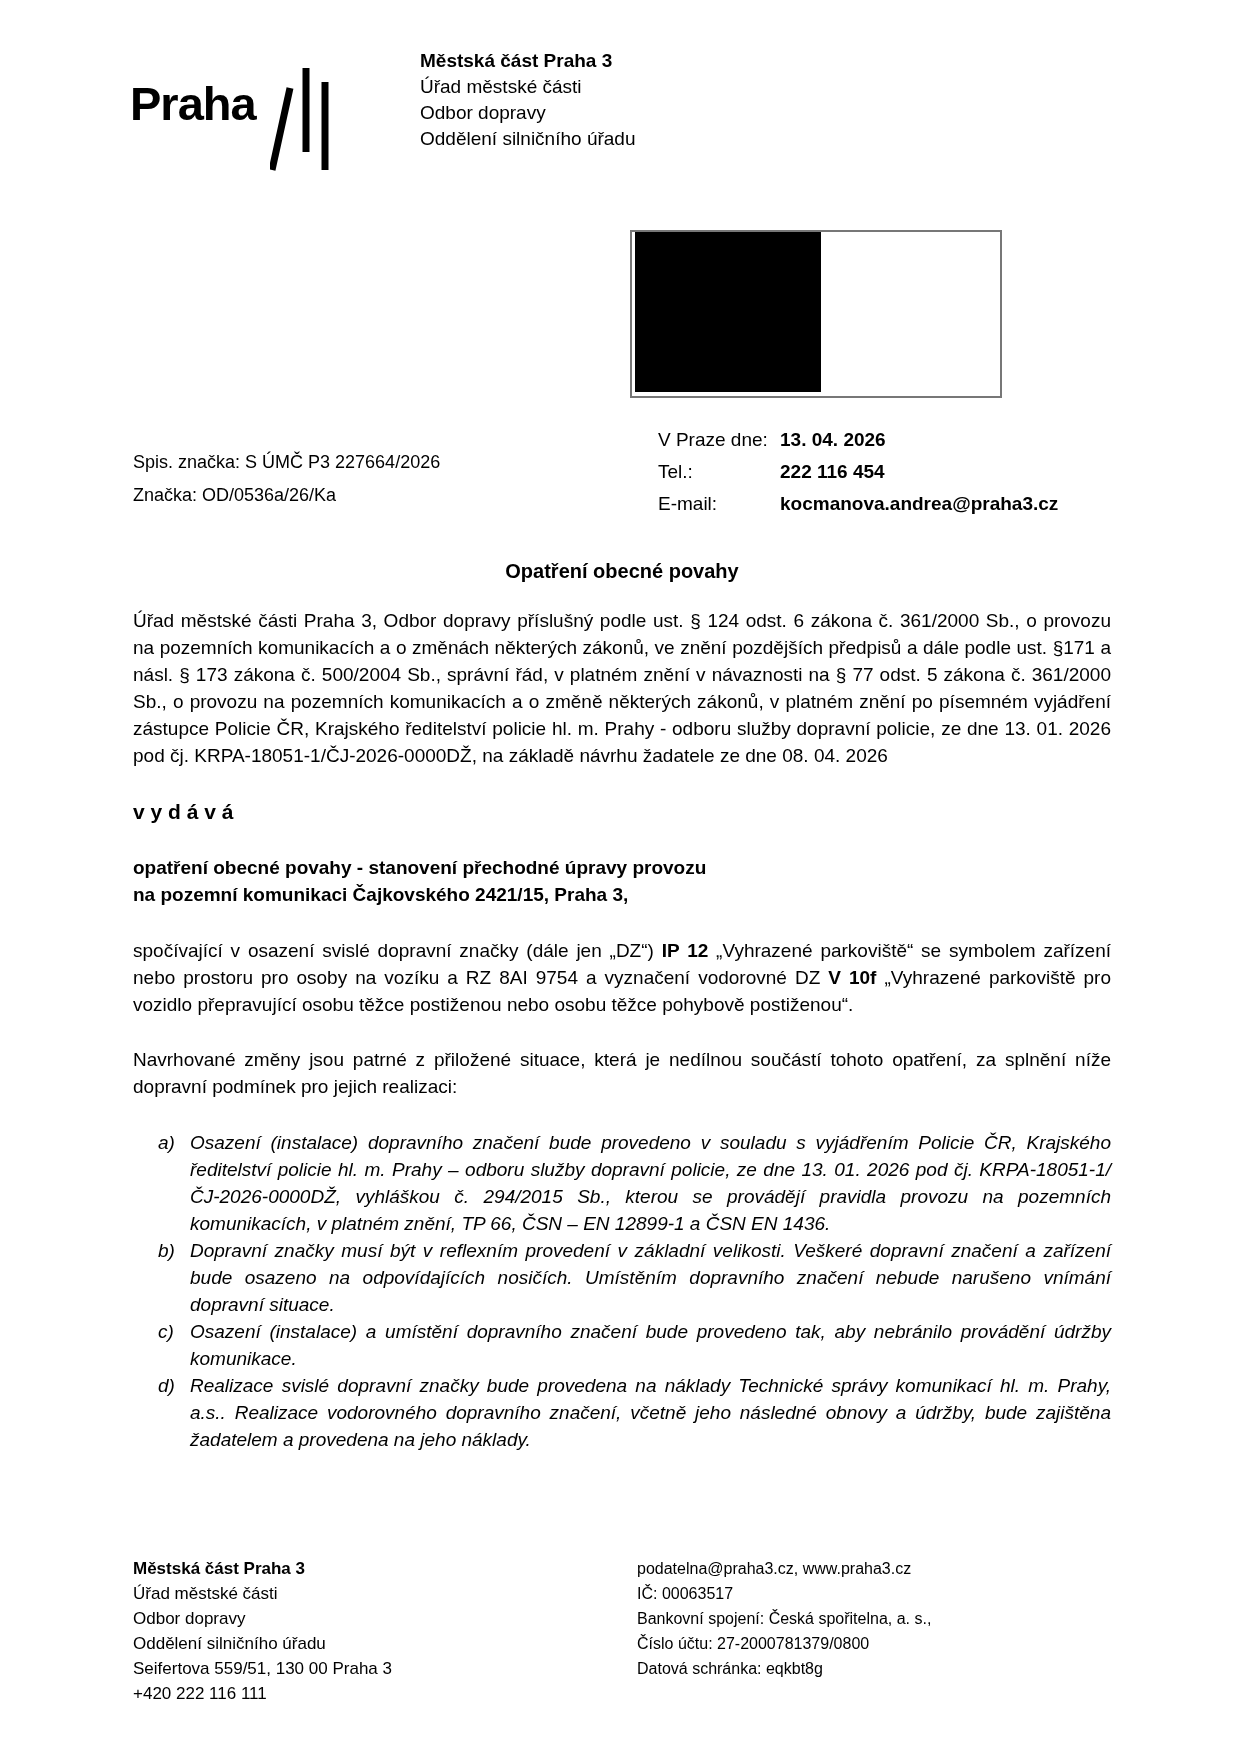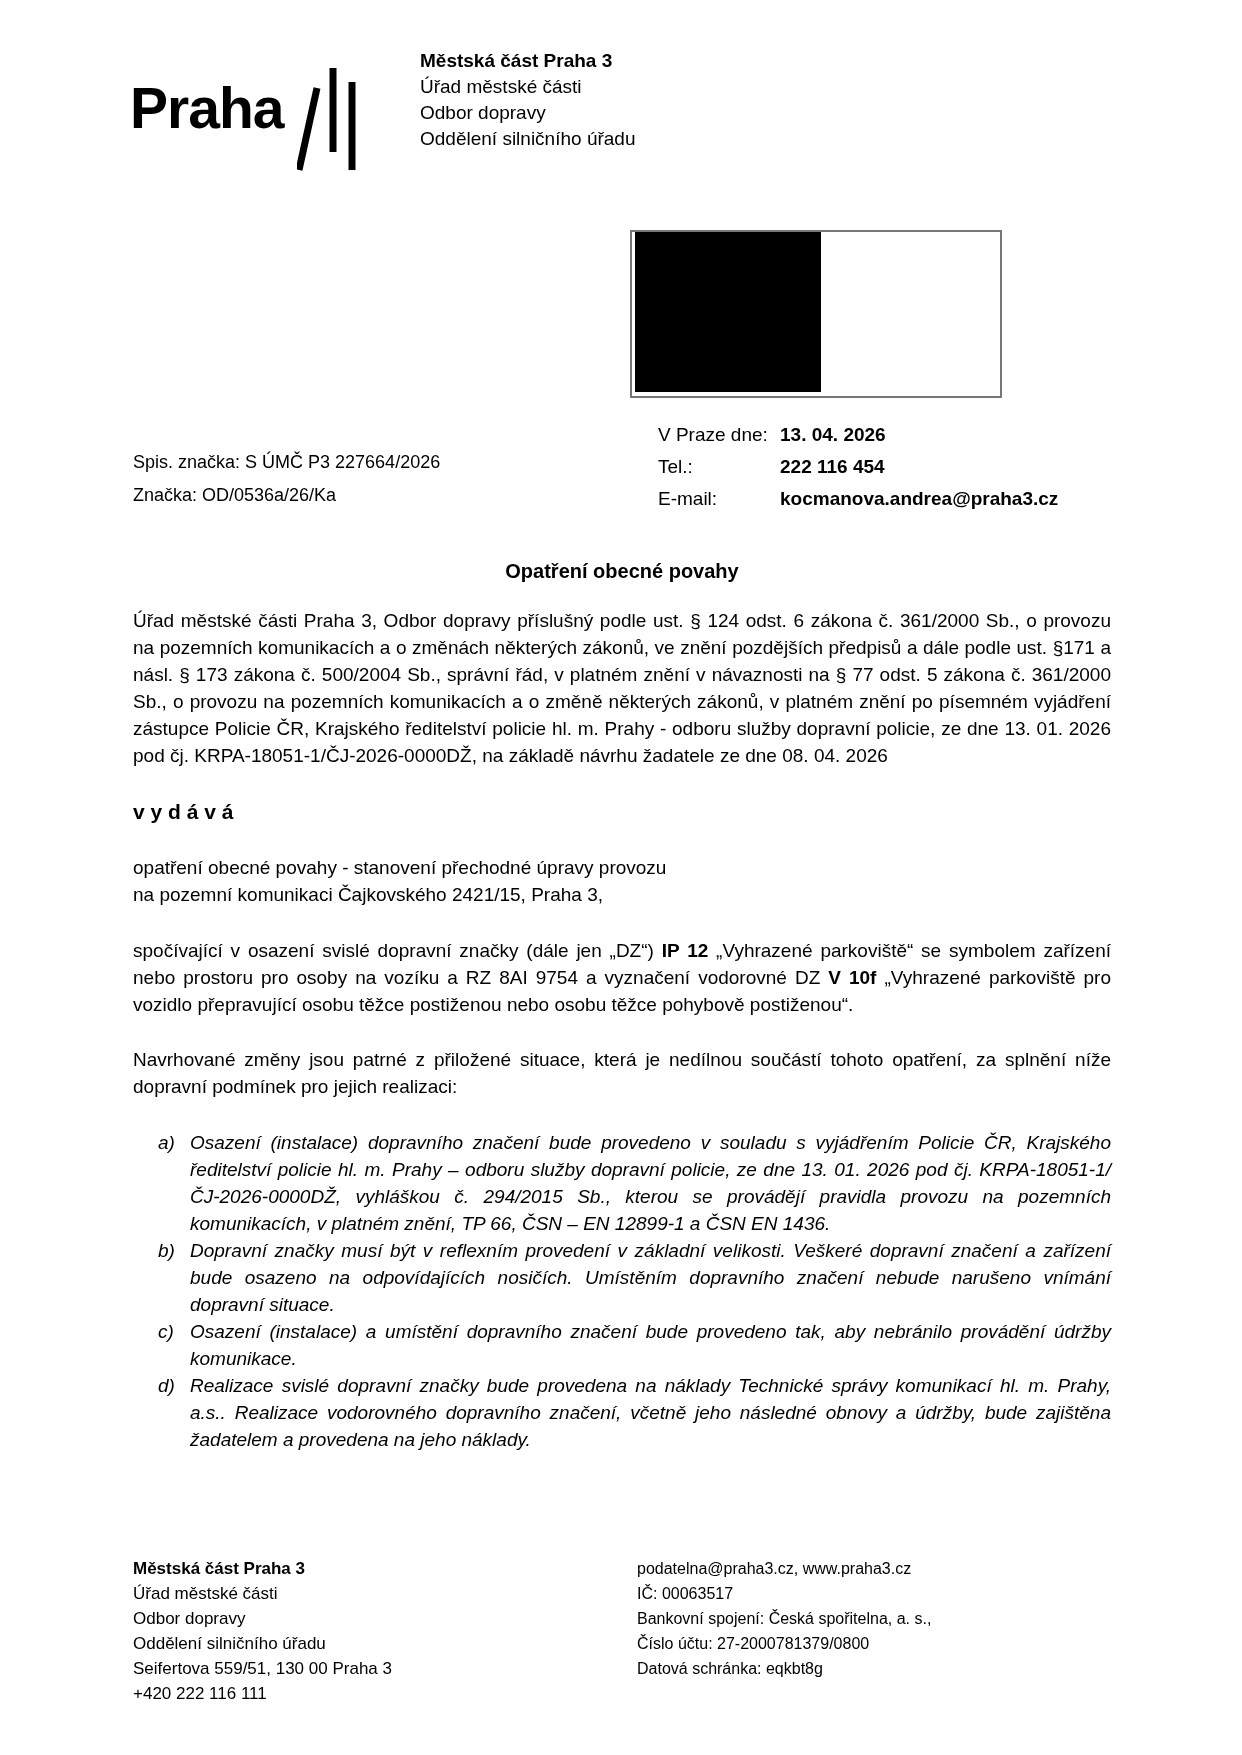--- a/index.html
+++ b/index.html
@@ -6,44 +6,44 @@
   .page{
     position:relative;
     width:1242px;height:1755px;
     background:#ffffff;
     font-family:"Liberation Sans", sans-serif;
     color:#000;
     overflow:hidden;
   }
   
   .logo-wrap{position:absolute;left:130px;top:68px;display:flex;align-items:flex-start;}
-  .logo-text{font-size:57px;font-weight:bold;letter-spacing:-1px;line-height:1;padding-top:12px;}
+  .logo-text{font-size:47px;font-weight:bold;letter-spacing:-1px;line-height:1;padding-top:12px;}
   .logo-slashes{margin-left:14px;}
   .org-block{position:absolute;left:420px;top:48px;font-size:19px;line-height:26px;}
   .org-block .l0{font-weight:bold;}
   
   .stamp-box{
     position:absolute;left:630px;top:230px;width:372px;height:168px;
     border:2px solid #777;box-sizing:border-box;background:#fff;
   }
   .stamp-black{position:absolute;left:3px;top:0px;width:186px;height:160px;background:#000;}
   
   .refs-left{position:absolute;left:133px;top:446px;font-size:18px;line-height:33px;}
   .refs-right{position:absolute;left:658px;top:424px;font-size:19px;}
-  .ref-row{display:flex;height:32px;align-items:flex-start;}
+  .ref-row{display:flex;height:32px;align-items:center;}
   .ref-label{width:122px;flex:0 0 122px;}
   .ref-value{font-weight:bold;}
   
   .doc-title{position:absolute;left:133px;top:560px;width:978px;text-align:center;font-size:20px;font-weight:bold;}
   
   .body{position:absolute;left:133px;top:607px;width:978px;font-size:19px;line-height:27px;}
   .body p{margin:0;text-align:justify;}
   .p-vydava{margin-top:29px !important;text-align:right;font-weight:bold;font-size:21px;}
   .p-podle{margin-top:46px !important;}
-  .p-subject{margin-top:29px !important;text-align:right;font-weight:normal;}
+  .p-subject{margin-top:29px !important;text-align:right;font-weight:bold;}
   .p-spocivajici{margin-top:29px !important;}
   .p-navrhovane{margin-top:28px !important;}
   .b{font-weight:bold;}
   
   .cond-list{margin-top:29px;}
   .cond-item{display:flex;font-style:italic;}
   .cond-marker{width:32px;flex:0 0 32px;padding-left:25px;box-sizing:content-box;}
   .cond-text{flex:1;text-align:justify;}
   
   .footer-left{position:absolute;left:133px;top:1556px;font-size:17px;line-height:25px;}

